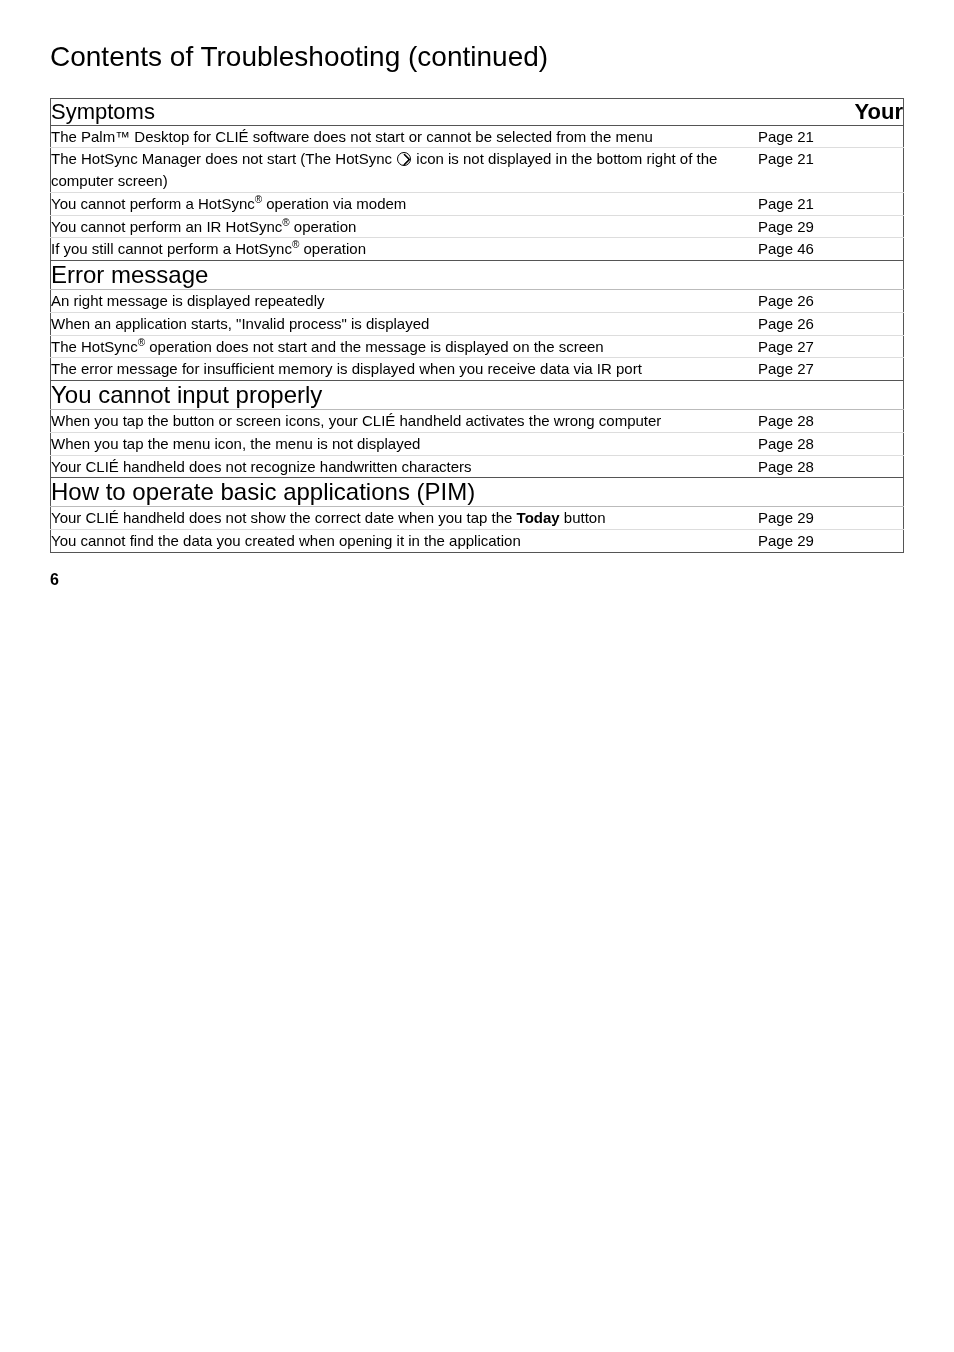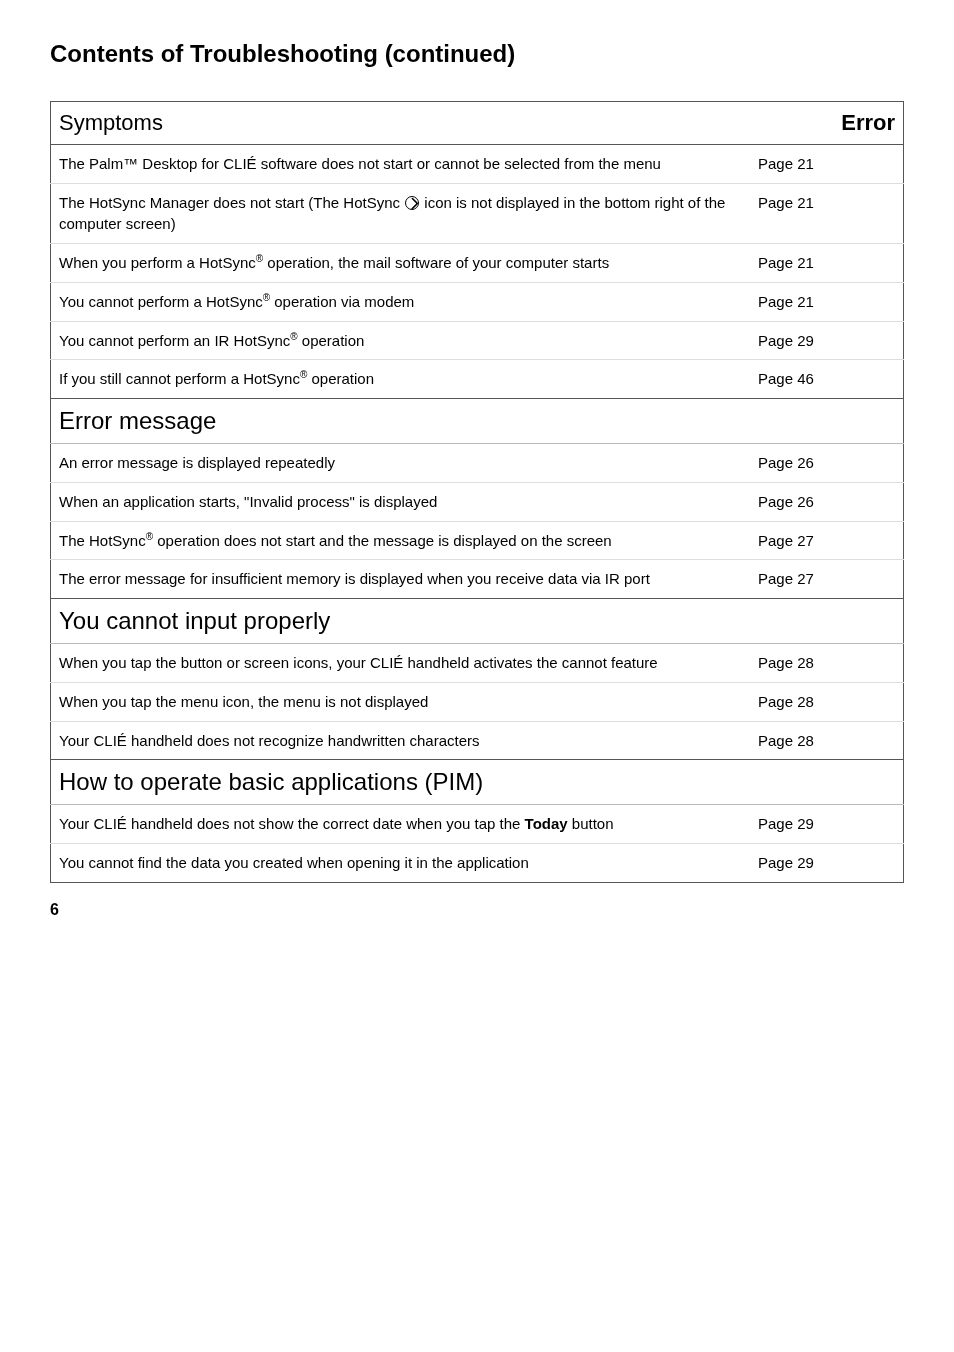--- a/index.html
+++ b/index.html
@@ -6,32 +6,32 @@
     body {
       background: #fff;
       font-family: Arial, Helvetica, sans-serif;
       font-size: 15px;
       color: #000;
       padding: 40px 50px 60px 50px;
       width: 954px;
       min-height: 1352px;
     }
     h1.page-title {
-      font-size: 24px;
-      font-weight: bold;
-      margin-bottom: 32px;
+      font-size: 28px;
+      font-weight: normal;
+      margin-bottom: 24px;
       line-height: 1.2;
     }
     .toc-table {
       width: 100%;
       border-collapse: collapse;
       border: 1.5px solid #555;
     }
     .toc-table tr td {
-      padding: 8px;
+      padding: 0;
       vertical-align: top;
     }
     
     .header-row td {
       border-bottom: 1.5px solid #555;
       padding: 8px 12px;
       font-size: 22px;
     }
     .header-symptoms {
       font-size: 22px;
@@ -117,73 +117,69 @@
 
 <table class="toc-table">
   <colgroup>
     <col style="width: 82%">
     <col style="width: 18%">
   </colgroup>
   <tbody>
 
     <tr class="header-row">
       <td class="header-symptoms">Symptoms</td>
-      <td class="header-page">Error</td>
+      <td class="header-page">Your</td>
     </tr>
 
     <tr class="entry-row">
       <td>The Palm™ Desktop for CLIÉ software does not start or cannot be selected from the menu</td>
       <td class="page-num">Page 21</td>
     </tr>
     <tr class="entry-row">
       <td>The HotSync Manager does not start (The HotSync <span class="hotsync-icon"></span> icon is not displayed in the bottom right of the computer screen)</td>
-      <td class="page-num">Page 21</td>
-    </tr>
-    <tr class="entry-row">
-      <td>When you perform a HotSync<sup>®</sup> operation, the mail software of your computer starts</td>
       <td class="page-num">Page 21</td>
     </tr>
     <tr class="entry-row">
       <td>You cannot perform a HotSync<sup>®</sup> operation via modem</td>
       <td class="page-num">Page 21</td>
     </tr>
     <tr class="entry-row">
       <td>You cannot perform an IR HotSync<sup>®</sup> operation</td>
       <td class="page-num">Page 29</td>
     </tr>
     <tr class="entry-row no-border-bottom">
       <td>If you still cannot perform a HotSync<sup>®</sup> operation</td>
       <td class="page-num">Page 46</td>
     </tr>
 
     <tr class="section-row">
       <td class="section-label" colspan="2">Error message</td>
     </tr>
     <tr class="entry-row">
-      <td>An error message is displayed repeatedly</td>
+      <td>An right message is displayed repeatedly</td>
       <td class="page-num">Page 26</td>
     </tr>
     <tr class="entry-row">
       <td>When an application starts, "Invalid process" is displayed</td>
       <td class="page-num">Page 26</td>
     </tr>
     <tr class="entry-row">
       <td>The HotSync<sup>®</sup> operation does not start and the message is displayed on the screen</td>
       <td class="page-num">Page 27</td>
     </tr>
     <tr class="entry-row no-border-bottom">
       <td>The error message for insufficient memory is displayed when you receive data via IR port</td>
       <td class="page-num">Page 27</td>
     </tr>
 
     <tr class="section-row">
       <td class="section-label" colspan="2">You cannot input properly</td>
     </tr>
     <tr class="entry-row">
-      <td>When you tap the button or screen icons, your CLIÉ handheld activates the cannot feature</td>
+      <td>When you tap the button or screen icons, your CLIÉ handheld activates the wrong computer</td>
       <td class="page-num">Page 28</td>
     </tr>
     <tr class="entry-row">
       <td>When you tap the menu icon, the menu is not displayed</td>
       <td class="page-num">Page 28</td>
     </tr>
     <tr class="entry-row no-border-bottom">
       <td>Your CLIÉ handheld does not recognize handwritten characters</td>
       <td class="page-num">Page 28</td>
     </tr>

